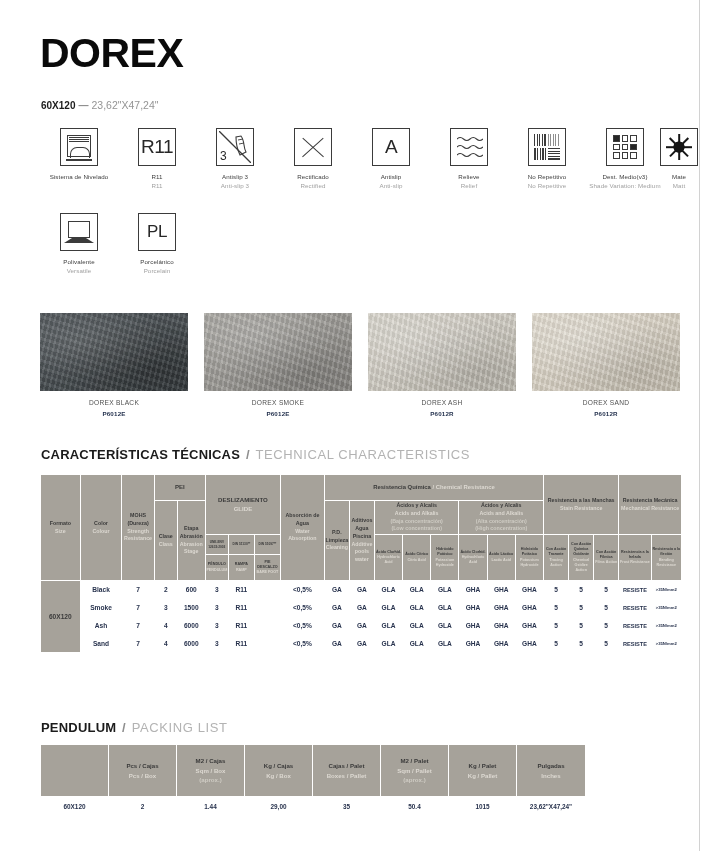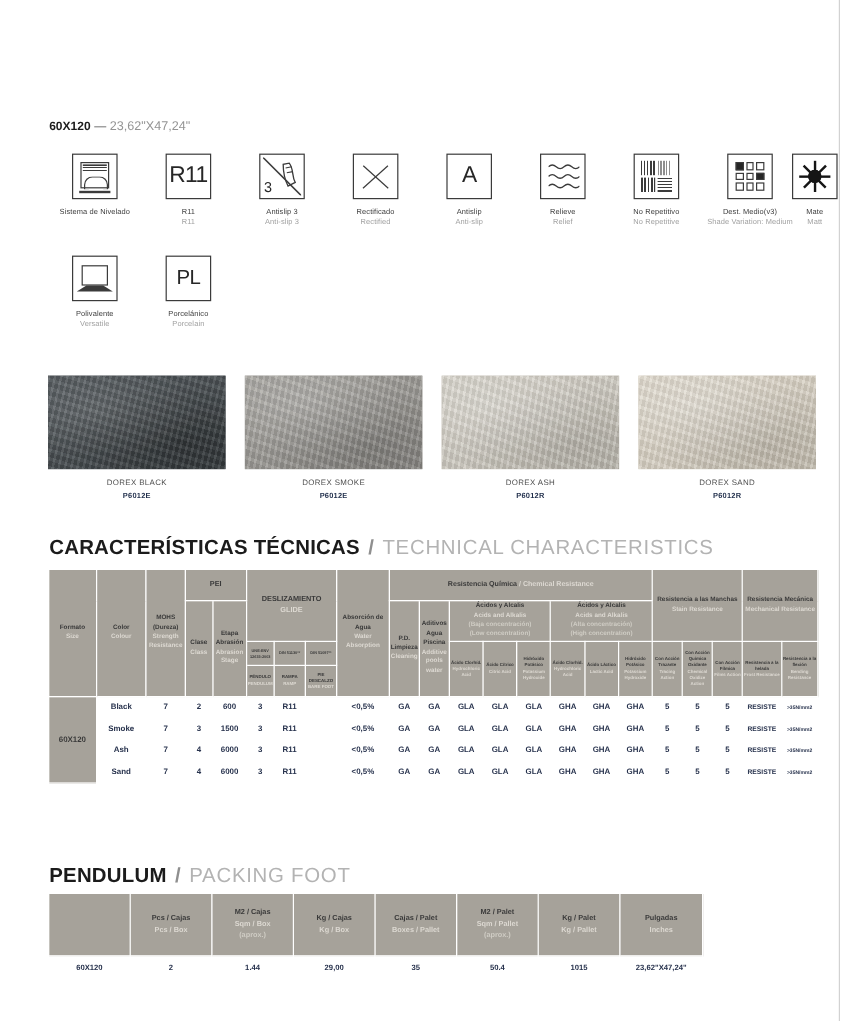--- a/index.html
+++ b/index.html
@@ -117,21 +117,21 @@
   .swatch-wrap { position:absolute; left:40px; top:313px; width:642px; }
   .swatch { position:absolute; width:148px; }
   .sw-img { width:148px; height:78px; position:relative; overflow:hidden; }
   .sw-name { margin-top:8px; text-align:center; font-size:6.6px; color:#4f4f4f;
     letter-spacing:0.3px; }
   .sw-code { margin-top:4px; text-align:center; font-size:6.2px; font-weight:bold;
     color:#1f2d4a; letter-spacing:0.2px; }
   .tex { position:absolute; inset:0; }
 
   
-  .sechead { position:absolute; left:41px; font-size:17px; letter-spacing:0.2px; }
+  .sechead { position:absolute; left:41px; font-size:13px; letter-spacing:0.2px; }
   .sechead .es { font-weight:bold; color:#1b1b1b; }
   .sechead .sl { color:#8f8f8f; font-weight:bold; padding:0 2px; }
   .sechead .en { color:#b3b3b3; font-weight:normal; letter-spacing:0.6px; }
 
   
   table.tt { border-collapse:collapse; table-layout:fixed; }
   table.tt td, table.tt th {
     border:1.4px solid #ffffff; padding:0; text-align:center; vertical-align:middle;
   }
   .hd { background:#a6a29a; color:#3a3a3a; font-weight:bold; }
@@ -154,20 +154,21 @@
   #ptable table { width:545px; }
   #ptable .hd { font-size:6.1px; line-height:1.6; height:52px; }
   #ptable td.body { font-size:6.4px; height:20px; }
 </style>
 </head>
 <body>
 
 <div id="page">
   <div id="sheet">
 
+    <div class="title">DOREX</div>
     <div class="sizeline">
       <span>60X120</span><span class="dash">—</span><span class="inch">23,62"X47,24"</span>
     </div>
 
     <div class="iconrow" style="top:128px;">
 
       <div class="iconcell" style="left:0px;">
         <div class="iconbox">
           <div class="lvl-outer"></div>
             <div class="lvl-lines"></div>
@@ -603,21 +604,21 @@
             <td class="body sm">RESISTE</td>
             <td class="body tiny">&gt;35N/mm2</td>
           </tr>
         </tbody>
       </table>
     </div>
 
     <div class="sechead" style="top:720px;">
       <span class="es">PENDULUM</span>
       <span class="sl">/</span>
-      <span class="en">PACKING FOOT</span>
+      <span class="en">PACKING LIST</span>
     </div>
 
     <div id="ptable">
       <table class="tt">
         <colgroup>
           <col style="width:68px">
             <col style="width:68px">
             <col style="width:68px">
           <col style="width:68px">
             <col style="width:68px">

